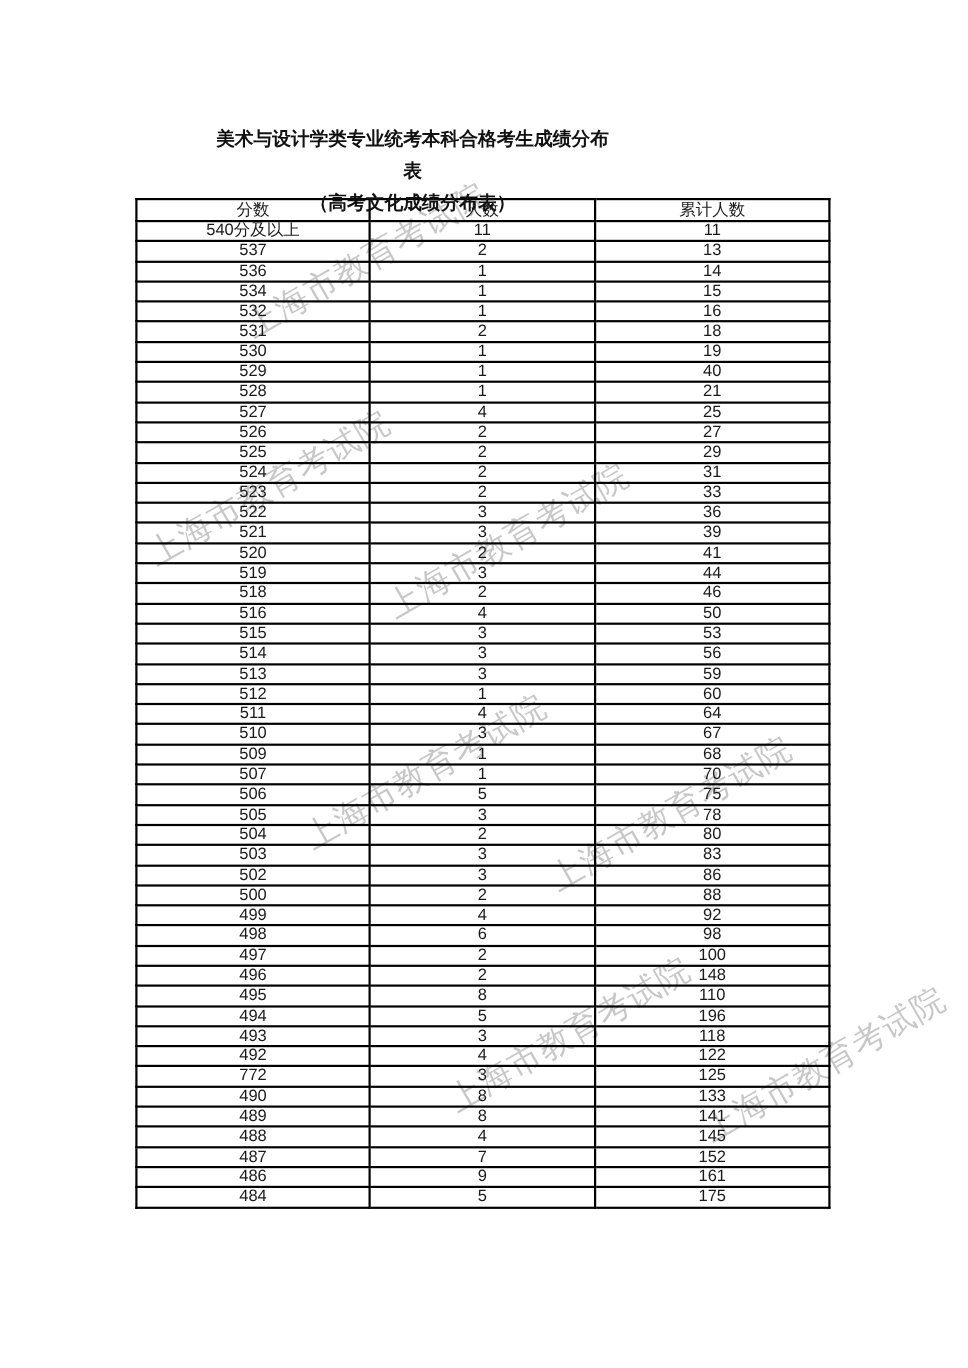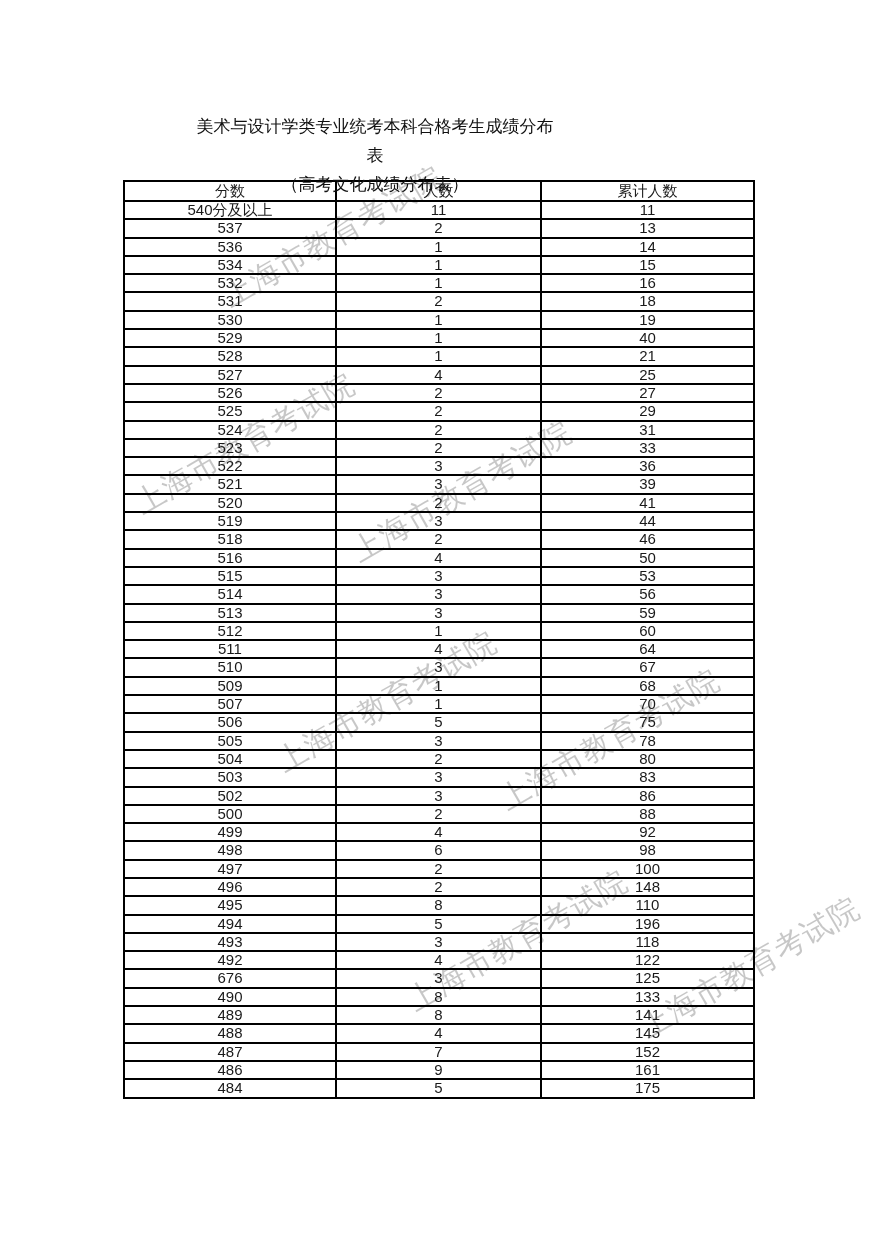--- a/index.html
+++ b/index.html
@@ -26,21 +26,21 @@
     white-space: nowrap;
     color: rgba(0, 0, 0, 0.22);
     font-family: "Liberation Sans", sans-serif;
   }
   .title-block {
     position: absolute;
     left: 190px;
     top: 112px;
     width: 370px;
     text-align: center;
-    font-weight: normal;
+    font-weight: bold;
     font-size: 17px;
     line-height: 29px;
     color: #111111;
     z-index: 2;
   }
   table.score-table {
     position: absolute;
     left: 123px;
     top: 180px;
     width: 630px;
@@ -302,21 +302,21 @@
           <td>493</td>
           <td>3</td>
           <td>118</td>
         </tr>
         <tr>
           <td>492</td>
           <td>4</td>
           <td>122</td>
         </tr>
         <tr>
-          <td>676</td>
+          <td>772</td>
           <td>3</td>
           <td>125</td>
         </tr>
         <tr>
           <td>490</td>
           <td>8</td>
           <td>133</td>
         </tr>
         <tr>
           <td>489</td>

